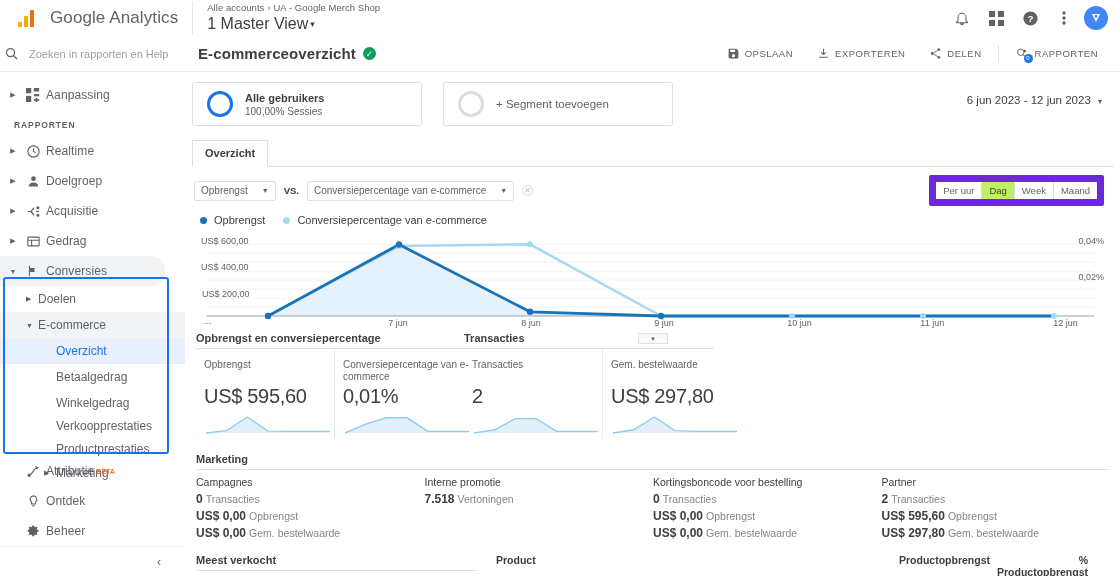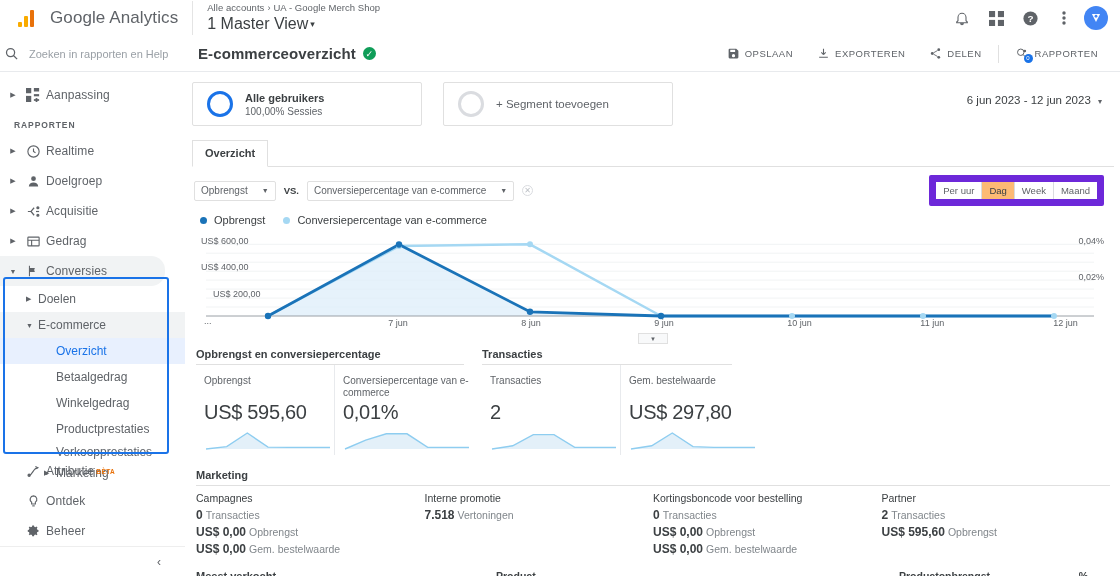--- a/index.html
+++ b/index.html
@@ -80,36 +80,36 @@
   .tab { font-size:11px; font-weight:bold; color:#3c4043; padding:6px 12px 7px 12px; border:1px solid #e0e0e0; border-bottom:1px solid #fff; margin-bottom:-1px; background:#fff;}
 
   .ctrlrow { display:flex; align-items:center; padding:8px 8px 0 8px; gap:8px;}
   .selbox { border:1px solid #e0e0e0; border-radius:2px; height:20px; display:flex; align-items:center; padding:0 6px; font-size:10px; color:#5f6368; gap:14px; background:#fff;}
   .selbox .cv{font-size:7px;}
   .vs { font-size:9.5px; font-weight:bold; color:#3c4043;}
   .xcircle { width:11px;height:11px;border-radius:50%;border:1px solid #dadce0; color:#bdc1c6; font-size:8px; display:flex;align-items:center;justify-content:center;}
   .gran { margin-left:auto; display:flex; border:7px solid #6d28d9; border-radius:2px; overflow:hidden; margin-right:8px;}
   .gran div { font-size:9.5px; color:#5f6368; padding:3px 7px; border-right:1px solid #dadce0; background:#fff;}
   .gran div:last-child{border-right:none;}
-  .gran div.sel { background:#fdba74; color:#3c4043;}
+  .gran div.sel { background:#bef264; color:#3c4043;}
 
   .legend { display:flex; gap:18px; padding:8px 0 0 14px; align-items:center;}
   .lg { display:flex; align-items:center; gap:7px; font-size:11px; color:#3c4043;}
   .dot { width:7px;height:7px;border-radius:50%;}
 
   .chartwrap { position:relative; height:100px; margin:6px 10px 0 10px;}
   .chartwrap svg { display:block; }
   .ylab { position:absolute; font-size:9px; color:#5f6368; }
   .xlab { position:absolute; font-size:9px; color:#5f6368; }
   .scrollarrow{ position:absolute; left:50%; transform:translateX(-50%); bottom:-12px; width:30px;height:11px;border:1px solid #e0e0e0;background:#f8f9fa;display:flex;align-items:center;justify-content:center;font-size:6px;color:#5f6368;}
 
   .panel-title { font-size:11px; font-weight:bold; color:#3c4043; padding-bottom:4px;}
   .sec-line { border-bottom:1px solid #e0e0e0; }
 
-  .metricsrow { display:flex; padding:0 10px; margin-top:16px; gap:18px;}
+  .metricsrow { display:flex; padding:0 10px; }
   .mgroup { }
   .mgroup.a { width:268px; }
   .mgroup.b { width:250px; }
   .mcards { display:flex; }
   .mcard { flex:1; padding:10px 0 0 8px; border-right:1px solid #e8eaed;}
   .mcard:last-child{border-right:none;}
   .mcard .mlabel { font-size:10px; color:#5f6368; line-height:12px; height:24px;}
   .mcard .mvalue { font-size:20px; color:#3c4043; font-weight:300; letter-spacing:-.3px; line-height:26px;}
   .spark { margin-top:4px; }
 
@@ -321,25 +321,25 @@
         </div>
         <div class="sub-item sub2 selected">
           <span>Overzicht</span>
         </div>
         <div class="sub-item sub2">
           <span>Betaalgedrag</span>
         </div>
         <div class="sub-item sub2">
           <span>Winkelgedrag</span>
         </div>
+        <div class="sub-item sub2" style="min-height:20px;">
+          <span>Verkoopprestaties</span>
+        </div>
         <div class="sub-item sub2">
           <span>Productprestaties</span>
-        </div>
-        <div class="sub-item sub2" style="min-height:20px;">
-          <span>Verkoopprestaties</span>
         </div>
         <div class="sub-item sub2" style="padding-left:44px;min-height:22px;">
           <span class="sarrow" style="margin-left:0;">▶</span>
           <span>Marketing</span>
         </div>
       </div>
 
       <div class="ecom-box"></div>
 
       <div class="lowernav">
@@ -452,21 +452,21 @@
             <circle cx="596.0" cy="84.0" r="3" fill="#a5d8f3"></circle>
             <circle cx="727.0" cy="84.0" r="3" fill="#a5d8f3"></circle>
             <circle cx="858.0" cy="84.0" r="3" fill="#a5d8f3"></circle>
             <circle cx="72.0" cy="84.0" r="3.2" fill="#1a73b8"></circle>
             <circle cx="203.0" cy="12.5" r="3.2" fill="#1a73b8"></circle>
             <circle cx="334.0" cy="79.8" r="3.2" fill="#1a73b8"></circle>
             <circle cx="465.0" cy="84.0" r="3.2" fill="#1a73b8"></circle>
           </svg>
         <div class="ylab" id="yl0" style="left:5px;top:4px;">US$ 600,00</div>
         <div class="ylab" id="yl1" style="left:5px;top:30px;">US$ 400,00</div>
-        <div class="ylab" id="yl2" style="left:17px;top:57px;">US$ 200,00</div>
+        <div class="ylab" id="yl2" style="left:6px;top:57px;">US$ 200,00</div>
         <div class="ylab" style="right:6px;top:4px;">0,04%</div>
         <div class="ylab" style="right:6px;top:40px;">0,02%</div>
         <div id="xlabels">
             <div class="xlab" style="left: 192.158px; top: 86px;">7 jun</div>
             <div class="xlab" style="left: 325.196px; top: 86px;">8 jun</div>
             <div class="xlab" style="left: 458.233px; top: 86px;">9 jun</div>
             <div class="xlab" style="left: 591.271px; top: 86px;">10 jun</div>
             <div class="xlab" style="left: 724.309px; top: 86px;">11 jun</div>
             <div class="xlab" style="left: 857.347px; top: 86px; text-align: center;">12 jun</div>
             <div class="xlab" style="left: 8px; top: 84px;">...</div>
@@ -535,20 +535,21 @@
             <div class="mktcol">
               <div class="mkt-h">Kortingsboncode voor bestelling</div>
               <div class="mkt-l"><b>0</b> <span>Transacties</span></div>
               <div class="mkt-l"><b>US$ 0,00</b> <span>Opbrengst</span></div>
               <div class="mkt-l"><b>US$ 0,00</b> <span>Gem. bestelwaarde</span></div>
             </div>
             <div class="mktcol">
               <div class="mkt-h">Partner</div>
               <div class="mkt-l"><b>2</b> <span>Transacties</span></div>
               <div class="mkt-l"><b>US$ 595,60</b> <span>Opbrengst</span></div>
+              <div class="mkt-l"><b>US$ 297,80</b> <span>Gem. bestelwaarde</span></div>
             </div>
           </div>
       </div>
 
       <div class="bottom">
         <div class="bleft">
           <div class="bl-head">Meest verkocht</div>
 
         </div>
         <div class="bright">

